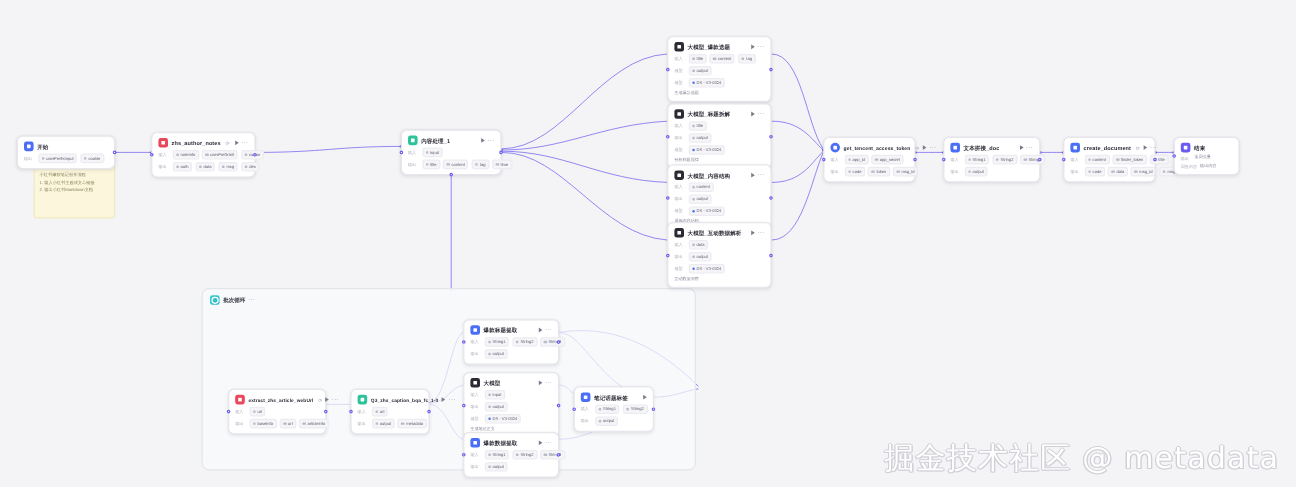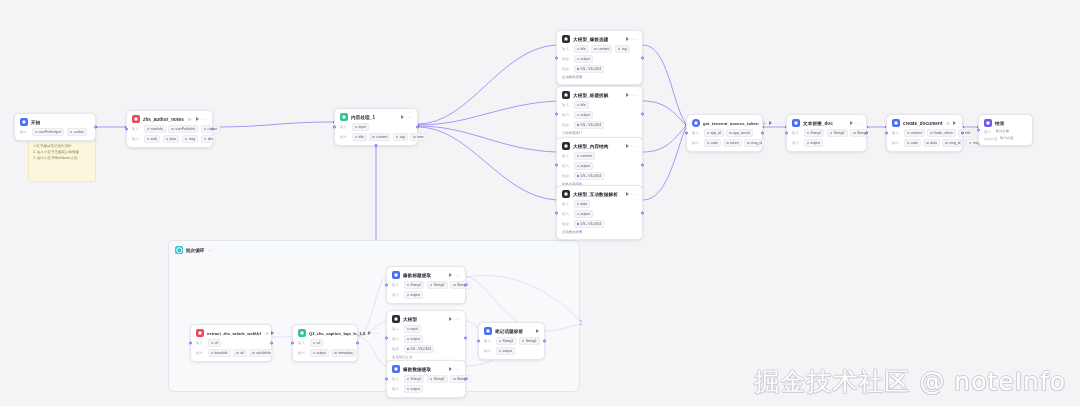--- a/index.html
+++ b/index.html
@@ -785,15 +785,15 @@
     </div>
     <div class="nrow">
       <span class="rlabel">输出</span>
       <span class="chip">
           <i class="sq"></i>
           <span>output</span>
         </span>
     </div>
   </div>
 
-  <div id="watermark">掘金技术社区 @ noteInfo</div>
+  <div id="watermark">掘金技术社区 @ metadata</div>
 
 </div>
 
 </body></html>

